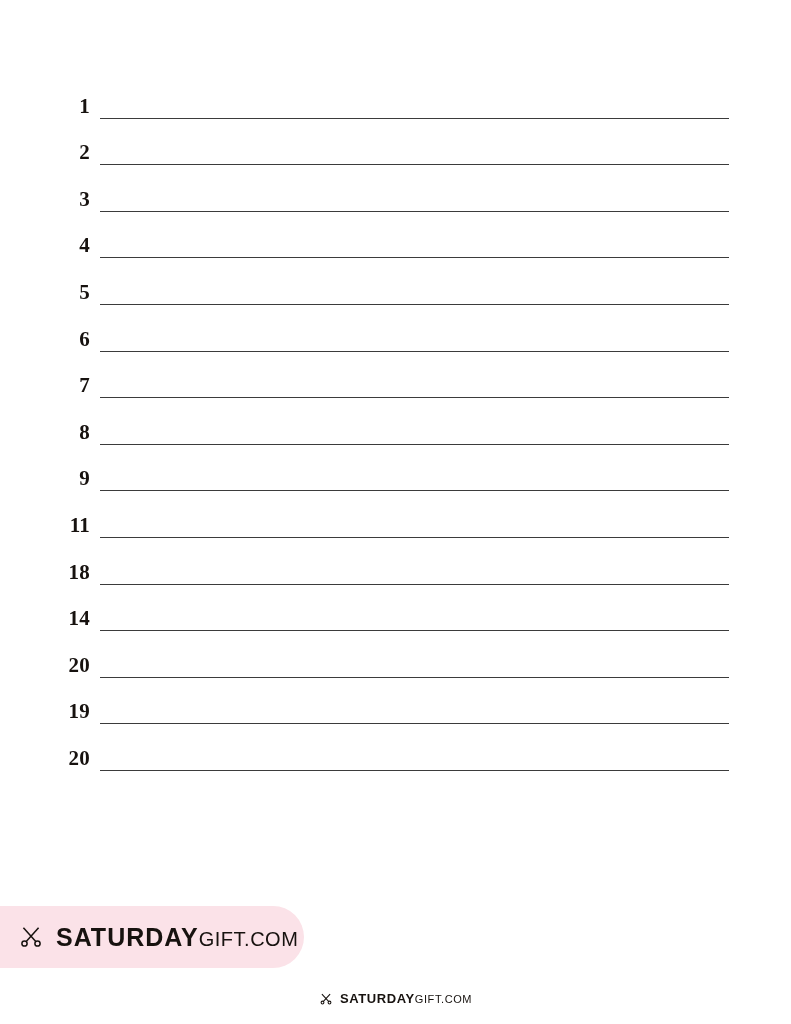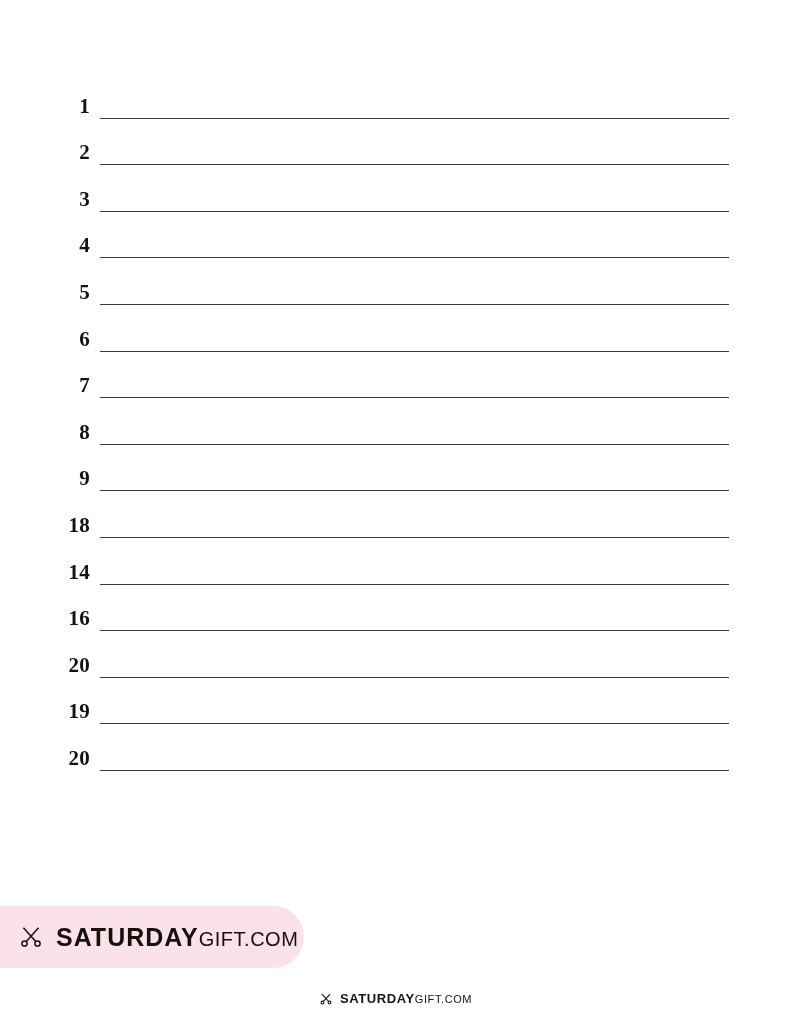--- a/index.html
+++ b/index.html
@@ -166,29 +166,29 @@
     </div>
     <div class="row">
       <div class="row-number">8</div>
       <div class="row-line"></div>
     </div>
     <div class="row">
       <div class="row-number">9</div>
       <div class="row-line"></div>
     </div>
     <div class="row">
+      <div class="row-number">11</div>
+      <div class="row-line"></div>
+    </div>
+    <div class="row">
       <div class="row-number">18</div>
       <div class="row-line"></div>
     </div>
     <div class="row">
       <div class="row-number">14</div>
-      <div class="row-line"></div>
-    </div>
-    <div class="row">
-      <div class="row-number">16</div>
       <div class="row-line"></div>
     </div>
     <div class="row">
       <div class="row-number">20</div>
       <div class="row-line"></div>
     </div>
     <div class="row">
       <div class="row-number">19</div>
       <div class="row-line"></div>
     </div>

